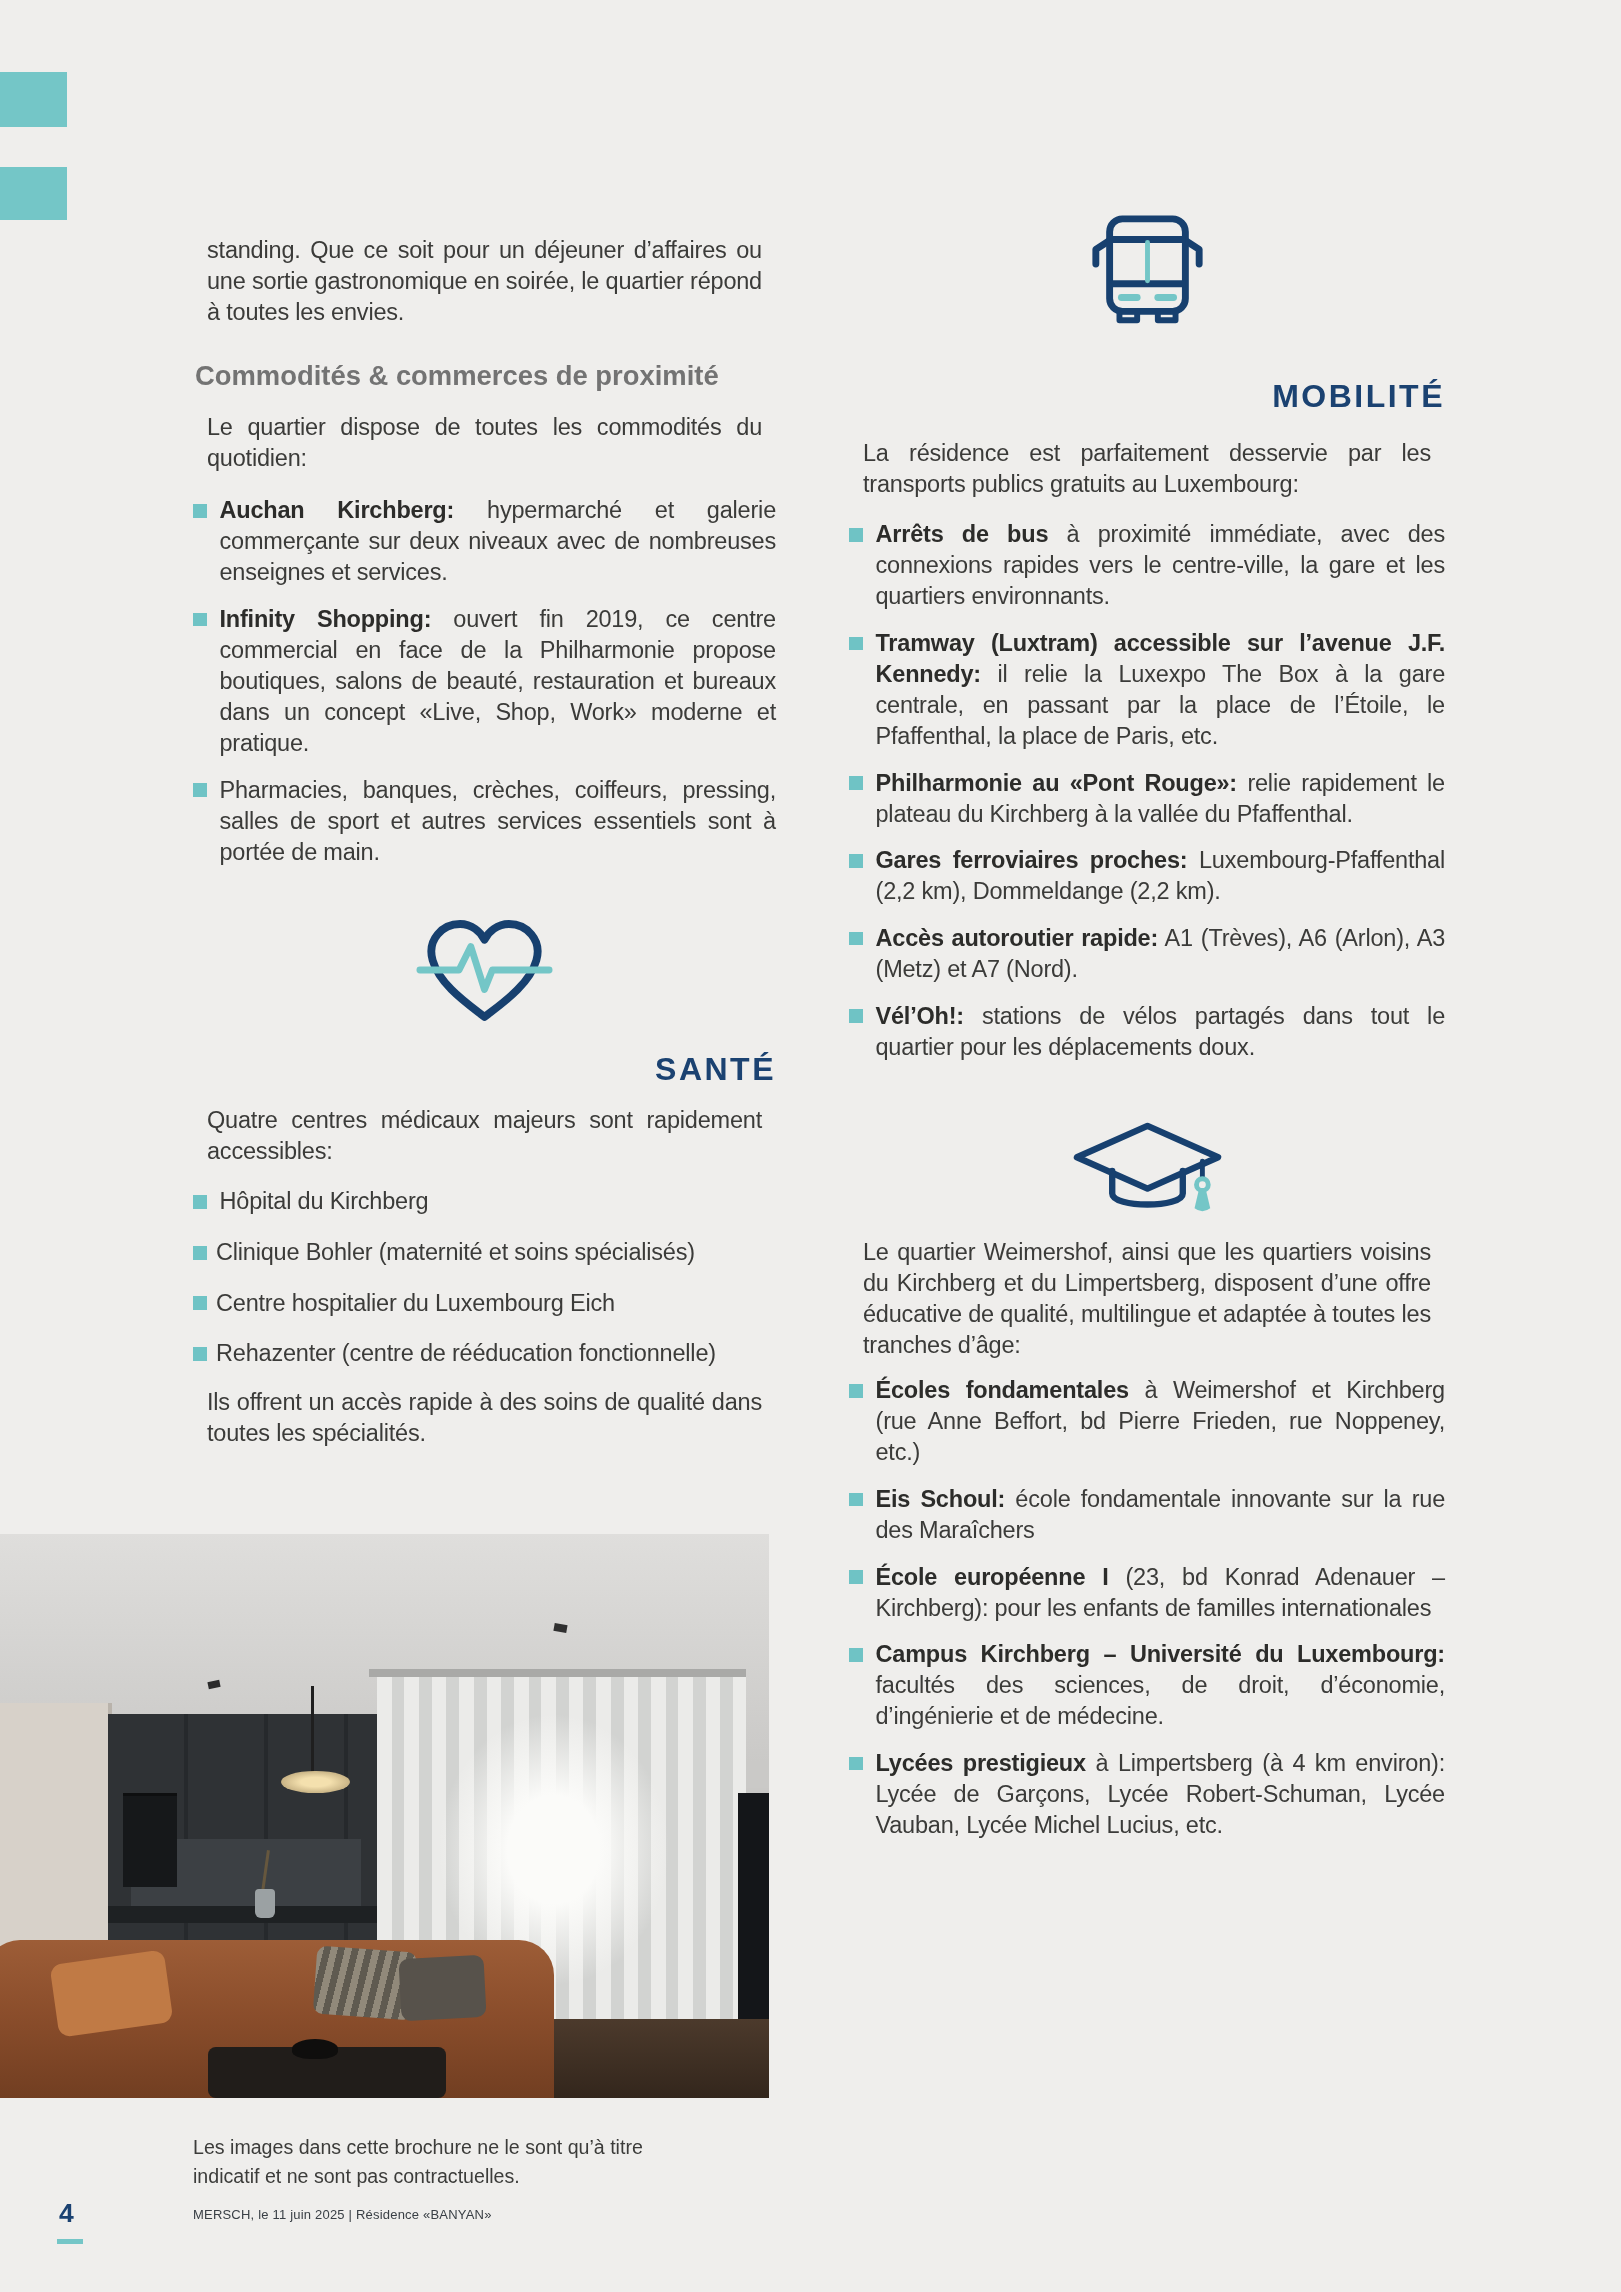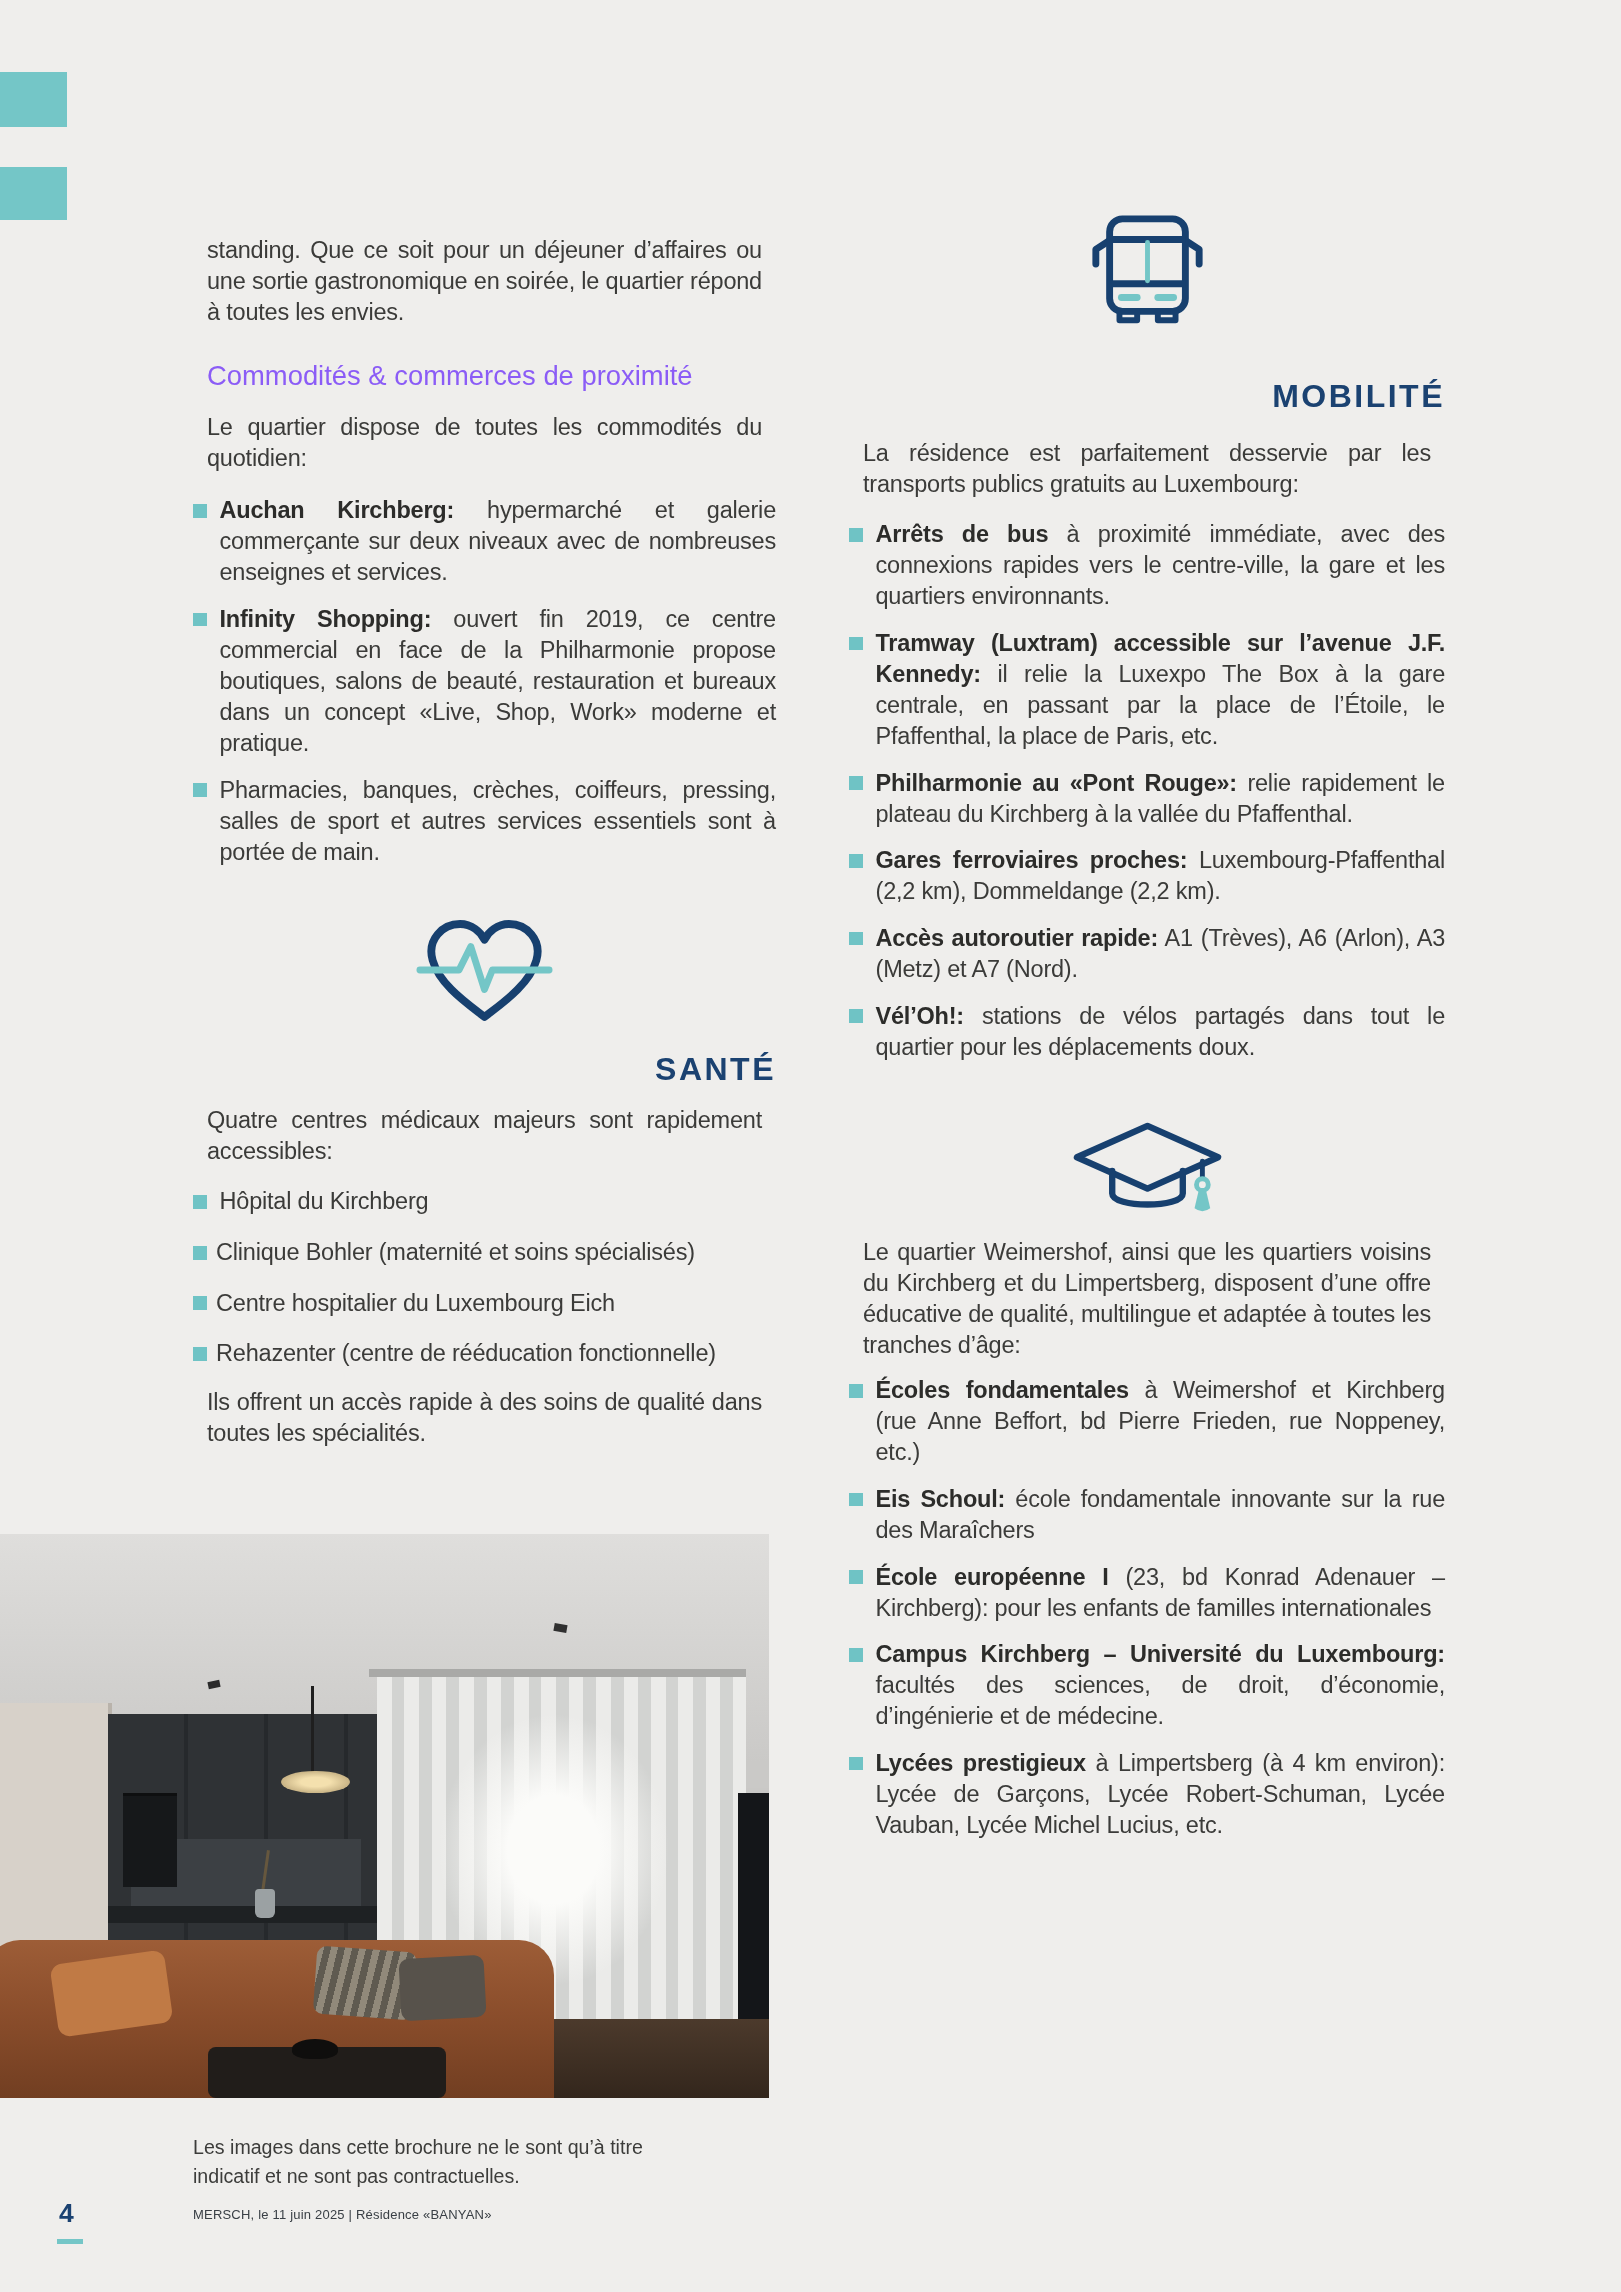--- a/index.html
+++ b/index.html
@@ -8,21 +8,21 @@
   
   .corner-sq{position:absolute;left:0;width:67px;background:#74c6c7;}
   .sq1{top:72px;height:55px;}
   .sq2{top:167px;height:53px;}
   
   .col{position:absolute;top:0;}
   .col-left{left:193px;width:583px;}
   .col-right{left:849px;width:596px;}
   p.body{font-size:23.5px;line-height:31px;letter-spacing:-0.2px;color:#3b3b39;
          text-align:justify;margin:14px;}
-  h3.sub{font-size:27.4px;line-height:35px;font-weight:400;color:#8b5cf6;margin:14px;}
+  h3.sub{font-size:27.4px;line-height:35px;font-weight:700;color:#737373;margin:2px;}
   h2.section{font-size:32px;line-height:39px;font-weight:700;color:#1b4271;
              letter-spacing:2.5px;text-align:right;margin:0;}
   ul.blist{list-style:none;margin:0;padding:0;}
   ul.blist li{position:relative;padding-left:26.5px;font-size:23.5px;line-height:31px;
               letter-spacing:-0.2px;color:#3b3b39;text-align:justify;}
   ul.blist li + li{margin-top:15.7px;}
   ul.gap20 li + li{margin-top:19.6px;padding-left:23px;}
   ul.blist .sq{position:absolute;left:0;top:8.8px;width:13.7px;height:13.7px;
                background:#6fc3c5;}
   ul.blist b{font-weight:700;color:#2c2c2a;}

